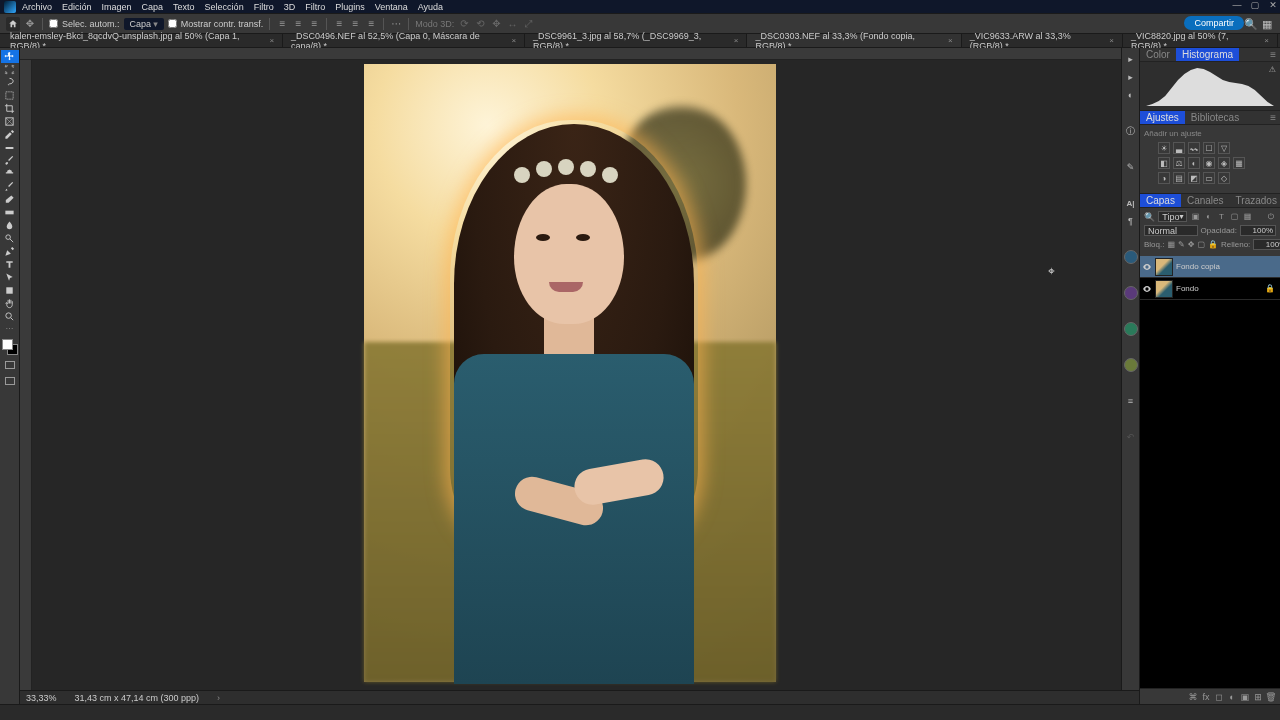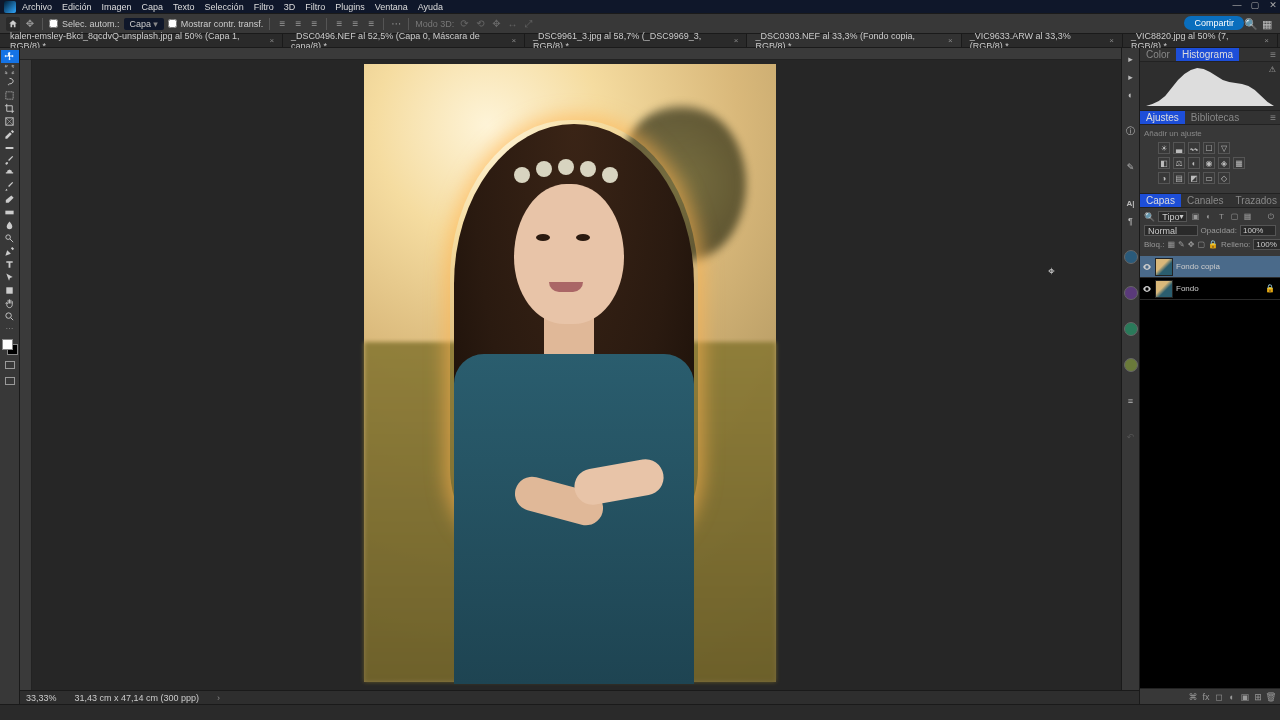--- a/index.html
+++ b/index.html
@@ -89,21 +89,21 @@
 .adjust-panel { border-top:1px solid #222;}
 .adjust-body { padding:4px 4px 6px; background:#383838;}
 .adjust-body .hint { font-size:8px; color:#888; margin-bottom:4px;}
 .adj-row { display:flex; gap:3px; margin-bottom:3px; justify-content:flex-start; padding-left:14px;}
 .adj-row .ai { width:12px; height:12px; border:1px solid #555; display:flex; align-items:center; justify-content:center; font-size:8px; color:#bbb;}
 
 .layers-panel { flex:1; display:flex; flex-direction:column; border-top:1px solid #222;}
 .layer-controls { padding:3px 4px; background:#383838; font-size:8px;}
 .layer-controls .row { display:flex; align-items:center; gap:3px; margin-bottom:3px;}
 .layer-controls .row .lbl{color:#999; font-size:8px;}
-.layer-controls input[type=text]{background:#2a2a2a;border:1px solid #555;color:#ccc;font-size:8px;padding:0 2px;width:36px;height:11px;}
+.layer-controls input[type=text]{background:#2a2a2a;border:1px solid #555;color:#ccc;font-size:8px;padding:0 2px;width:36px;height:11px;text-align:right;}
 .layer-controls .mini-ico { width:10px; height:10px; display:flex; align-items:center; justify-content:center; color:#999; font-size:8px;}
 .layer-controls .dd { background:#2a2a2a; border:1px solid #555; padding:0 3px; font-size:8px; height:11px; display:flex; align-items:center;}
 
 .layer-list { flex:1; background:#000000; overflow:auto;}
 .layer-item { display:flex; align-items:center; height:22px; border-bottom:1px solid #2a2a2a; padding:0 2px; gap:3px;}
 .layer-item.sel { background:#4a6a8a;}
 .layer-item .eye { width:10px; height:10px; position:static; background:none; border-radius:0;}
 .layer-item .eye svg{width:10px;height:10px;fill:#ccc;}
 .layer-item .thumb { width:18px; height:18px; background:linear-gradient(135deg,#d9b87a 40%,#2a5d6e 60%); border:1px solid #222;}
 .layer-item .name { font-size:8px;}

